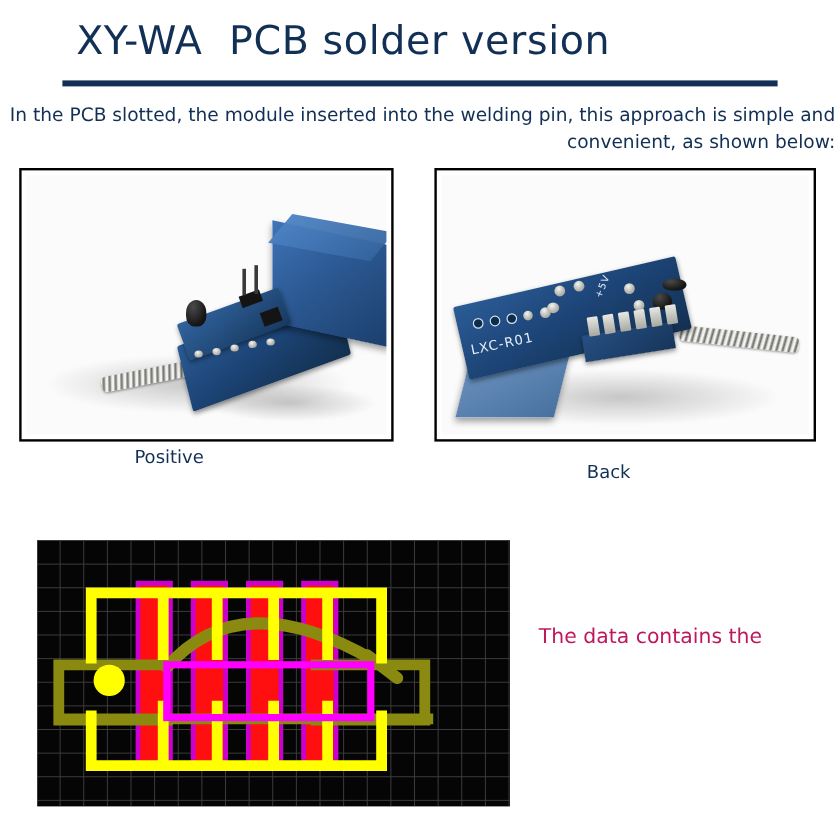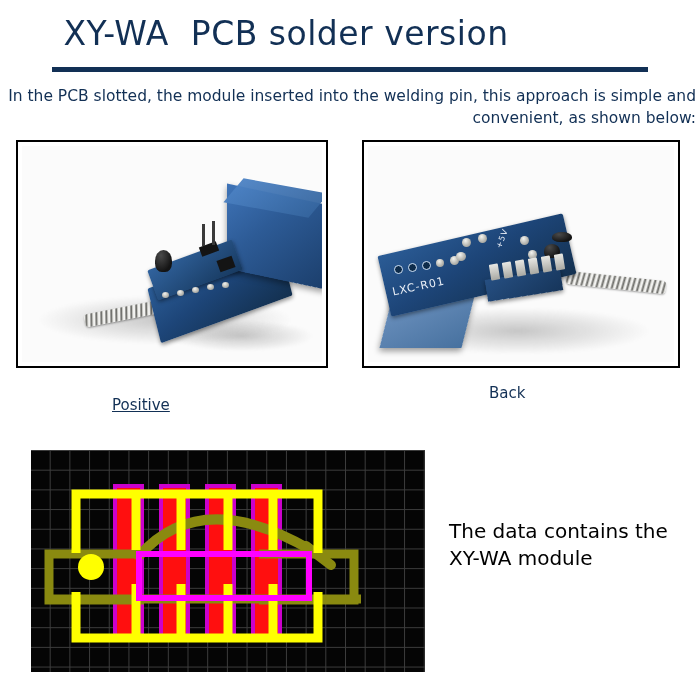--- a/index.html
+++ b/index.html
@@ -71,21 +71,21 @@
     overflow: hidden;
     background: #fbfbfb;
   }
 
   .caption {
     position: absolute;
     font-family: "DejaVu Sans", sans-serif;
     font-size: 15px;
     color: #123055;
   }
-  #caption-positive { left: 112px; top: 396px; text-decoration: underline; }
+  #caption-positive { left: 112px; top: 372px; }
   #caption-back     { left: 489px; top: 384px; }
 
   
   .pcb-board {
     position: absolute;
     background: linear-gradient(160deg,#2b5c96 0%, #1d4578 45%, #13304f 100%);
     box-shadow: 0 2px 4px rgba(0,0,0,0.45);
   }
   .relay-box {
     position: absolute;
@@ -159,23 +159,23 @@
     opacity: 0.55;
   }
 
   
   #diagram-note {
     position: absolute;
     left: 449px;
     top: 518px;
     width: 250px;
     font-family: "DejaVu Sans", sans-serif;
-    font-size: 20px;
+    font-size: 17px;
     line-height: 27px;
-    color: #000000;
+    color: #be185d;
   }
   #diagram-note div { white-space: pre; }
 </style>
 </head>
 <body>
 
 <div id="doc-title">XY-WA  PCB solder version</div>
 <div id="title-rule"></div>
 
 <div id="intro-paragraph">In the PCB slotted, the module inserted into the welding pin, this approach is simple and convenient, as shown below:</div>
@@ -283,14 +283,13 @@
     <path d="M 242 188 L 242 134" fill="none" stroke="#ffff00" stroke-width="9"></path>
 
     <rect x="108" y="104" width="170" height="44" fill="none" stroke="#ff00ff" stroke-width="6"></rect>
 
     <circle cx="60" cy="117" r="13" fill="#ffff00"></circle>
   </svg>
 </div>
 
 <div id="diagram-note">
   <div>The data contains the</div>
-  <div>XY-WA module</div>
 </div>
 
 </body></html>

